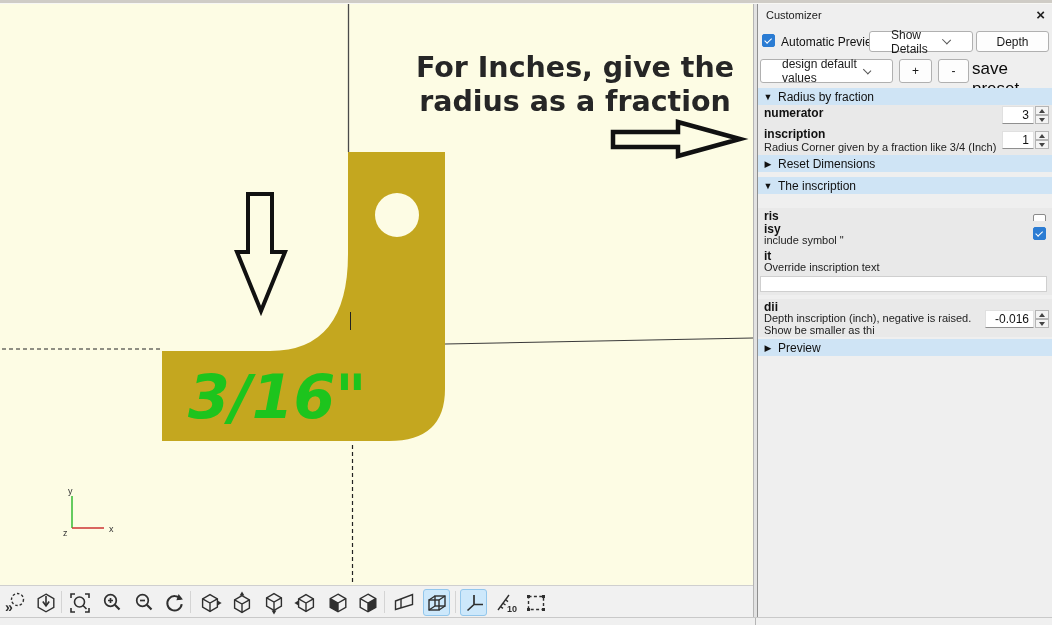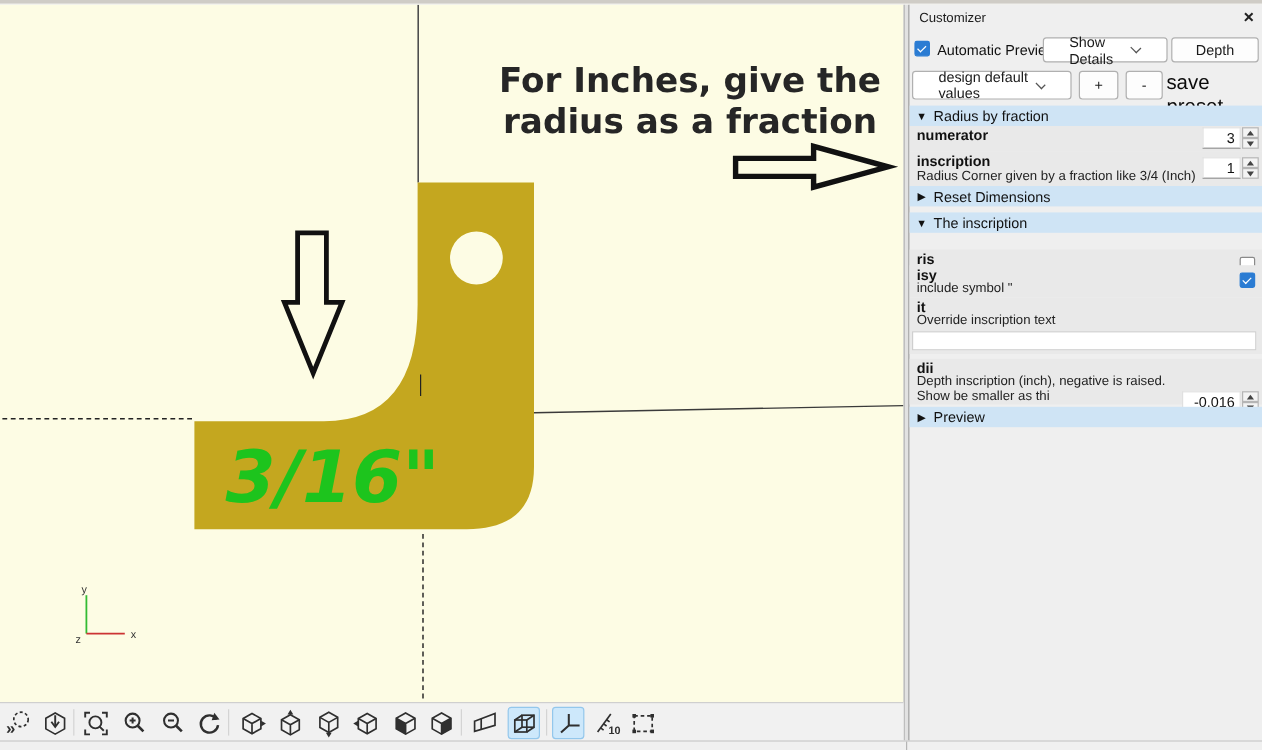--- a/index.html
+++ b/index.html
@@ -204,21 +204,21 @@
     <span class="pdesc" style="top:13px;">include symbol "</span>
     <span class="cb checked" style="position:absolute; left:275px; top:6px;">
         <span class="tick"></span>
       </span>
   </div>
 
   <div class="prow" style="top:295px; height:38px;">
     <span class="pname">dii</span>
     <span class="pdesc" style="top:13px;">Depth inscription (inch), negative is raised.</span>
     <span class="pdesc" style="top:25px;">Show be smaller as thi</span>
-    <div class="spin" style="right:3px; top:11px;margin-top:16px;">
+    <div class="spin" style="right:3px; top:11px;">
       <div class="val" style="width:49px;">-0.016</div>
       <div class="arrows">
         <div class="spin-btn">
             <span class="tri-up"></span>
           </div>
         <div class="spin-btn">
             <span class="tri-dn"></span>
           </div>
       </div>
     </div>

